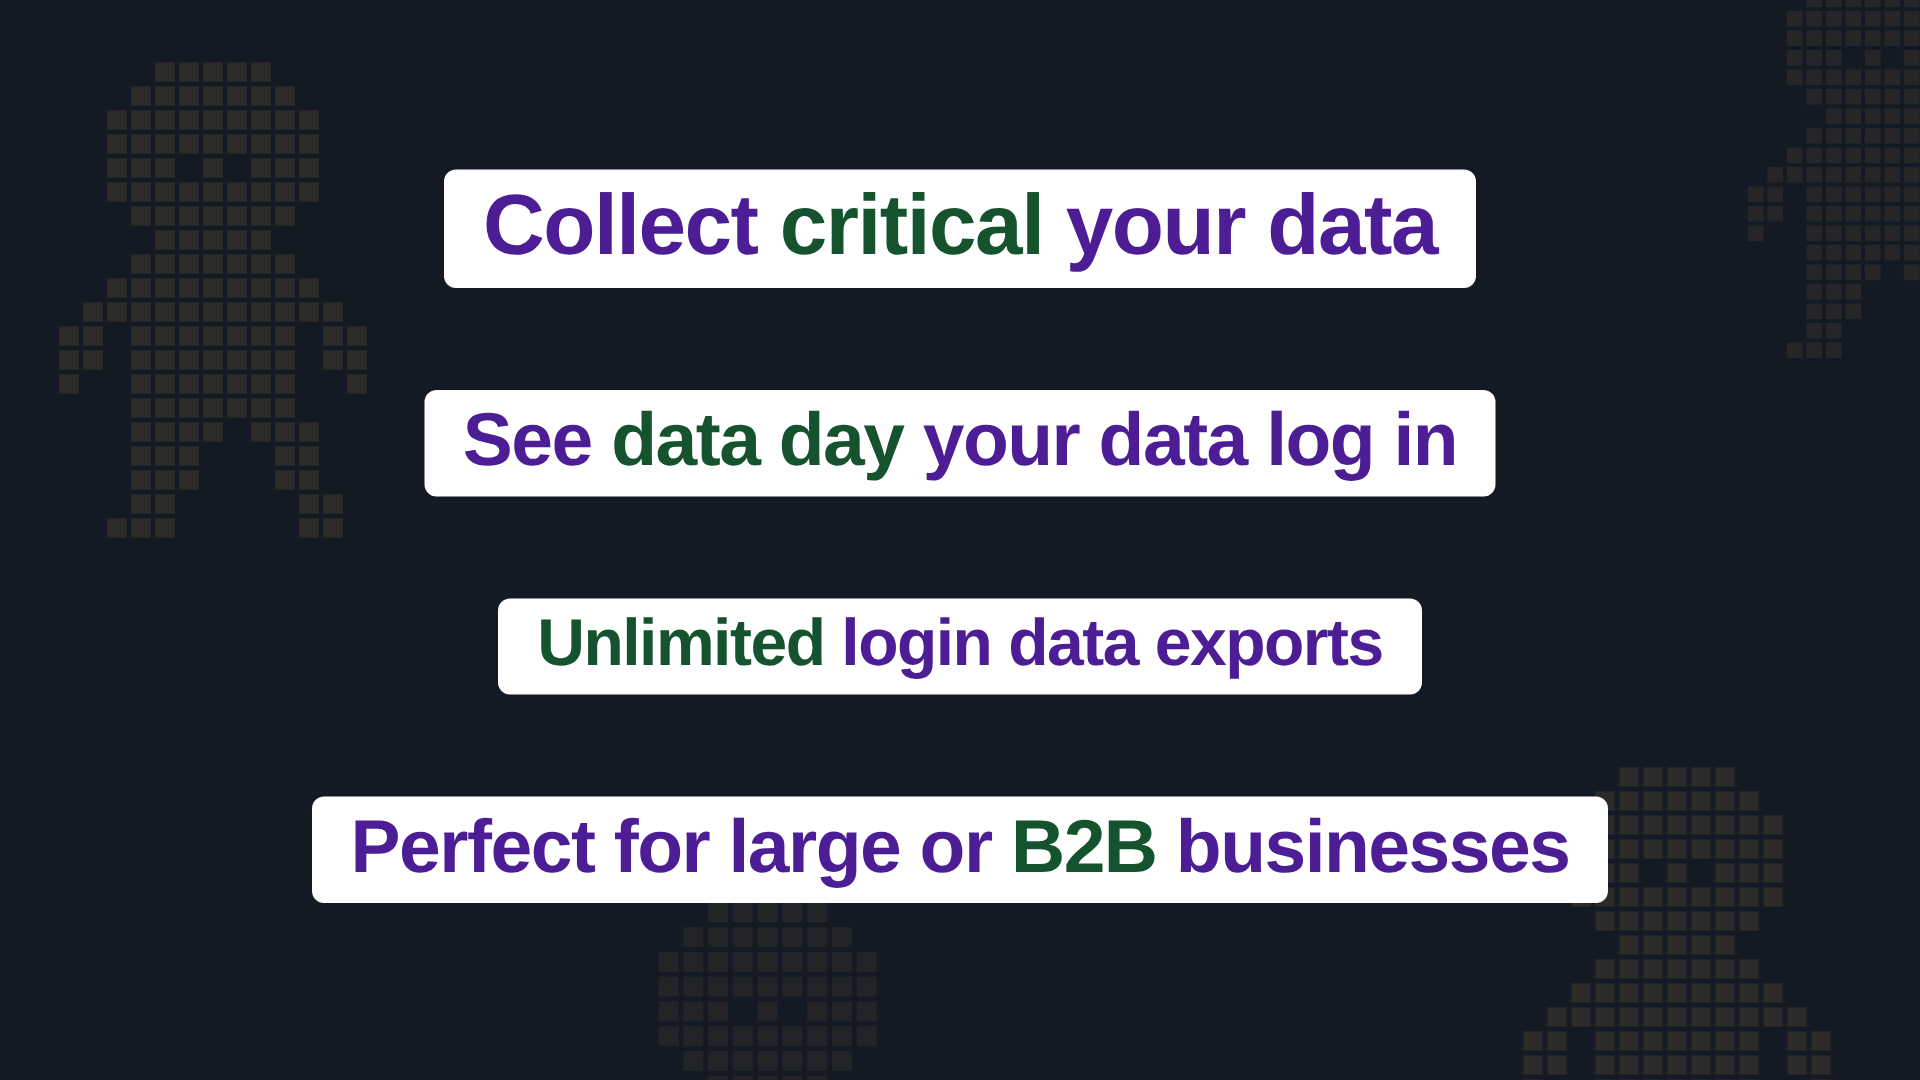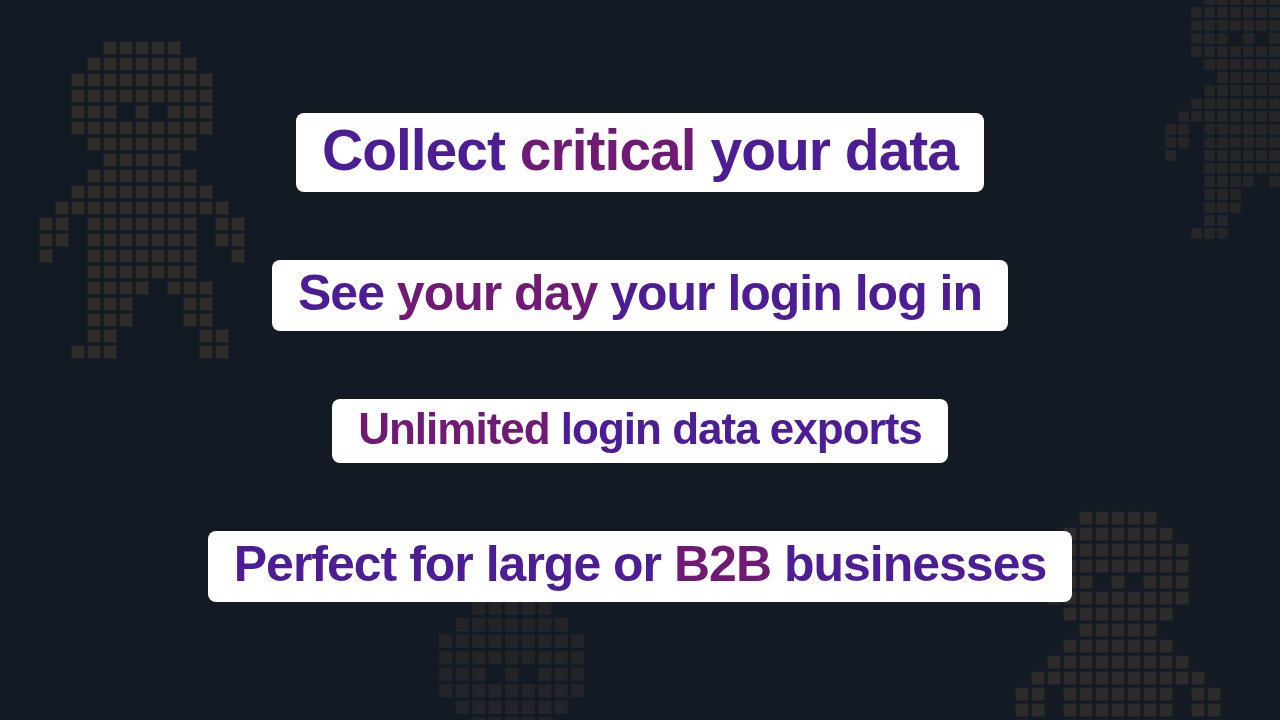--- a/index.html
+++ b/index.html
@@ -43,21 +43,21 @@
       white-space:nowrap;
       font-weight:800;
       letter-spacing:-1px;
       line-height:1.1;
     }
     .slab.s0 { font-size:57px; }
     .slab.s1 { font-size:50px; }
     .slab.s2 { font-size:44px; }
     .slab.s3 { font-size:50px; }
     .seg { color:#4c1d95; }
-    .seg.hi { color:#701a75; }
+    .seg.hi { color:#14532d; }
   </style>
 </head>
 <body>
 
 <div class="figure fig-tl">
     <svg viewBox="0 0 280 400">
       <rect x="82" y="2" width="16" height="16" fill="#b78a48"></rect>
       <rect x="102" y="2" width="16" height="16" fill="#b78a48"></rect>
       <rect x="122" y="2" width="16" height="16" fill="#b78a48"></rect>
       <rect x="142" y="2" width="16" height="16" fill="#b78a48"></rect>
@@ -666,21 +666,21 @@
       <rect x="202" y="382" width="16" height="16" fill="#b78a48"></rect>
       <rect x="222" y="382" width="16" height="16" fill="#b78a48"></rect>
     </svg>
   </div>
 
 <div class="slab-wrap">
   <div class="slab s0">
     <span class="seg">Collect </span><span class="seg hi">critical</span><span class="seg"> your data</span>
   </div>
   <div class="slab s1">
-    <span class="seg">See </span><span class="seg hi">your day</span><span class="seg"> your login log in</span>
+    <span class="seg">See </span><span class="seg hi">data day</span><span class="seg"> your data log in</span>
   </div>
   <div class="slab s2">
     <span class="seg hi">Unlimited</span><span class="seg"> login data exports</span>
   </div>
   <div class="slab s3">
     <span class="seg">Perfect for large or </span><span class="seg hi">B2B</span><span class="seg"> businesses</span>
   </div>
 </div>
 
 </body></html>

